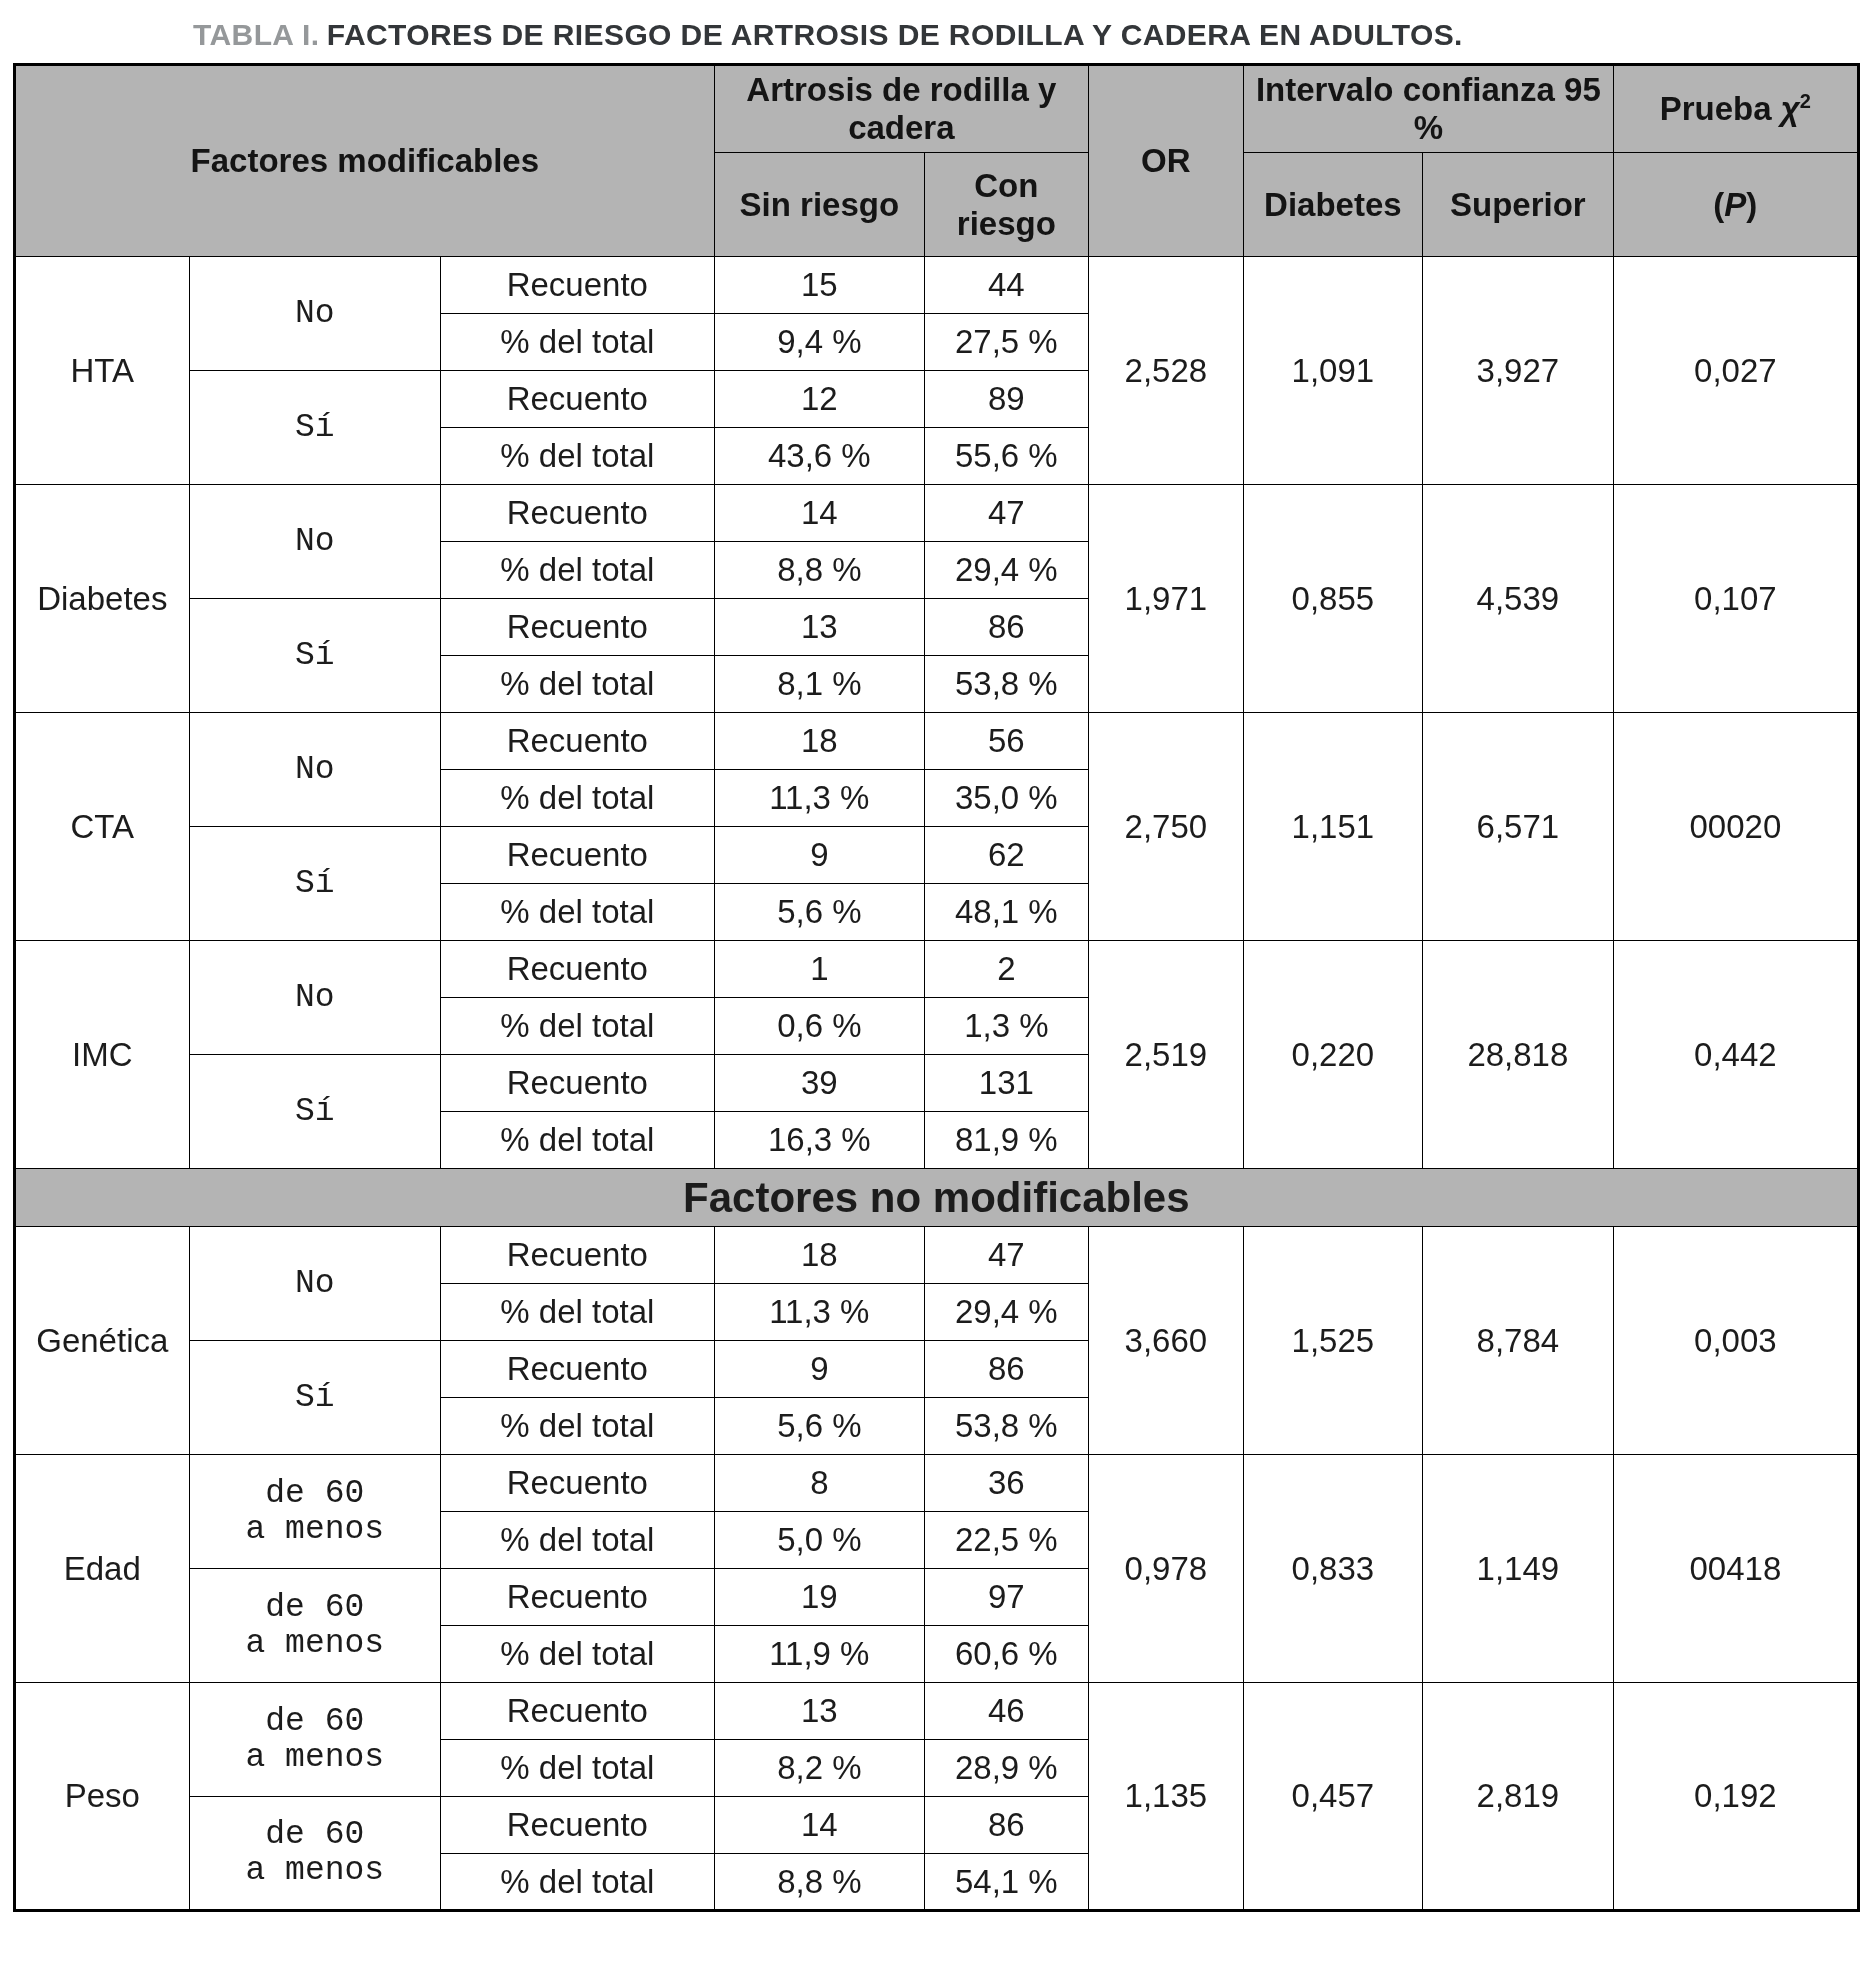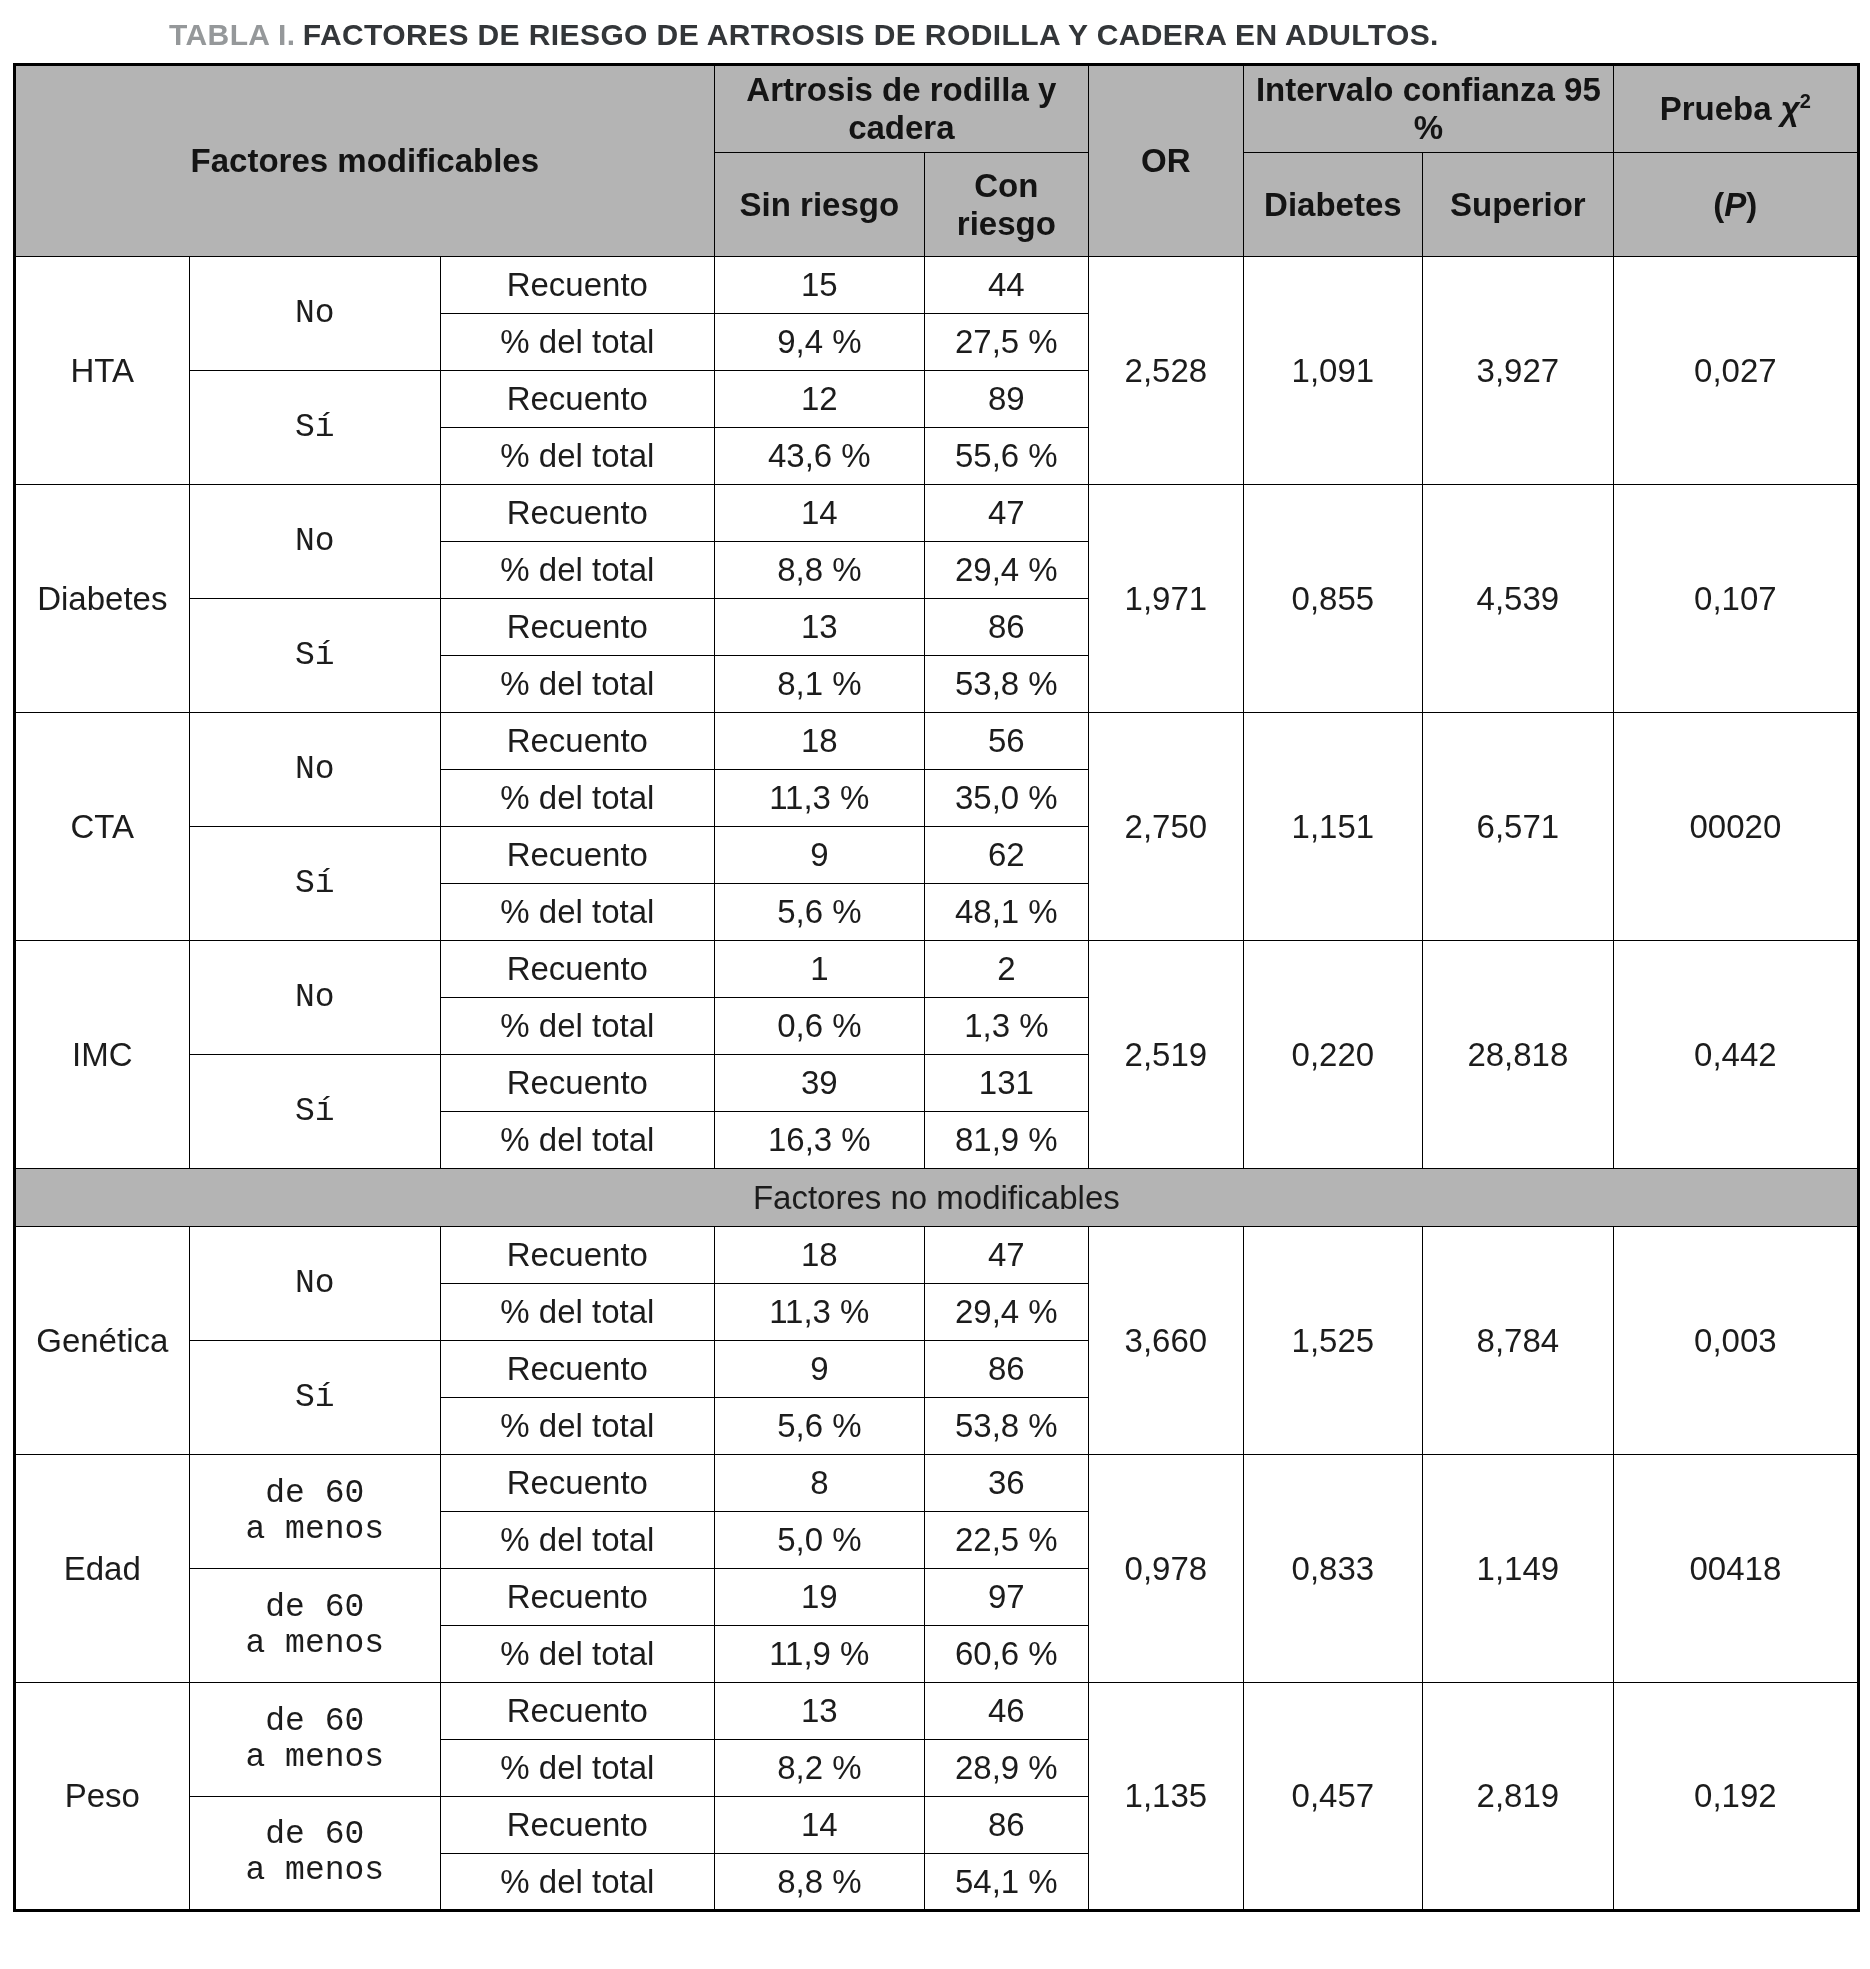--- a/index.html
+++ b/index.html
@@ -16,20 +16,21 @@
     font-family: "Liberation Sans", "DejaVu Sans", sans-serif;
     color: var(--text);
   }
   .title {
     padding: 18.3px 18.3px 11px 169px;
     font-size: 30px;
     font-weight: bold;
     color: #333639;
     letter-spacing: 0.4px;
     white-space: nowrap;
+    margin-left: 24px;
   }
   .title .tag { color: var(--title-accent); padding-right: 7.3px; }
   table {
     border-collapse: collapse;
     table-layout: fixed;
     width: 1845px;
     margin: 0 12.8px 12.8px 12.8px;
     border: 3.7px solid var(--border);
   }
   th, td {
@@ -45,22 +46,22 @@
     font-weight: bold;
     line-height: 1.15;
     color: #141414;
   }
   tr.hrow1 th { height: 88px; }
   tr.hrow2 th { height: 104px; }
   td { font-size: 33px; height: 57px; line-height: 1.1; }
   td.c-group { white-space: pre-line; font-family: Liberation Mono, monospace; }
   td.c-div {
     background: var(--header-bg);
-    font-weight: normal;
-    font-size: 33px;
+    font-weight: bold;
+    font-size: 42px;
     height: 58px;
   }
   sup { font-size: 20px; vertical-align: super; }
   i { font-style: italic; }
 </style>
 </head>
 <body>
 
 <div class="title">
   <span class="tag">TABLA I.</span><span>FACTORES DE RIESGO DE ARTROSIS DE RODILLA Y CADERA EN ADULTOS.</span>

